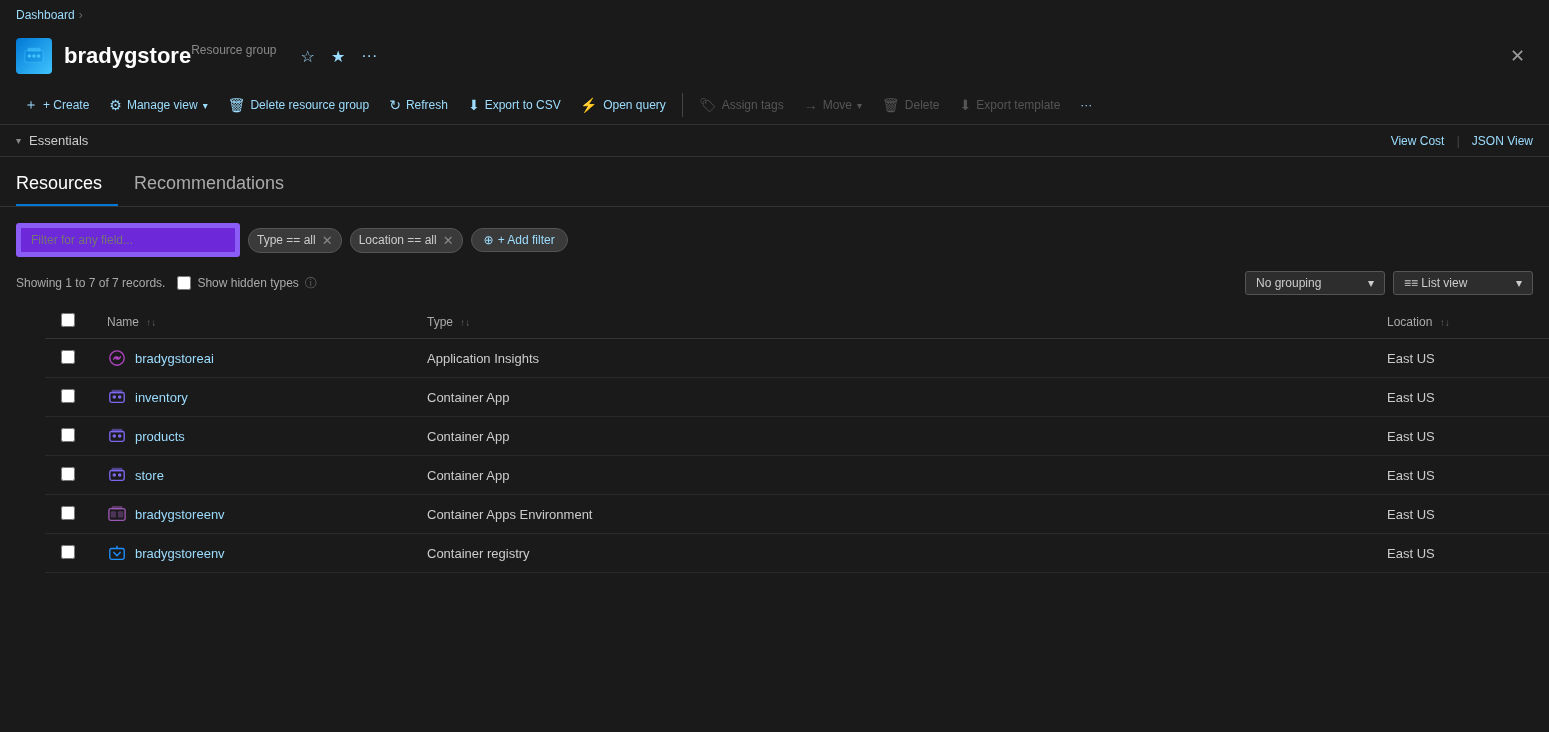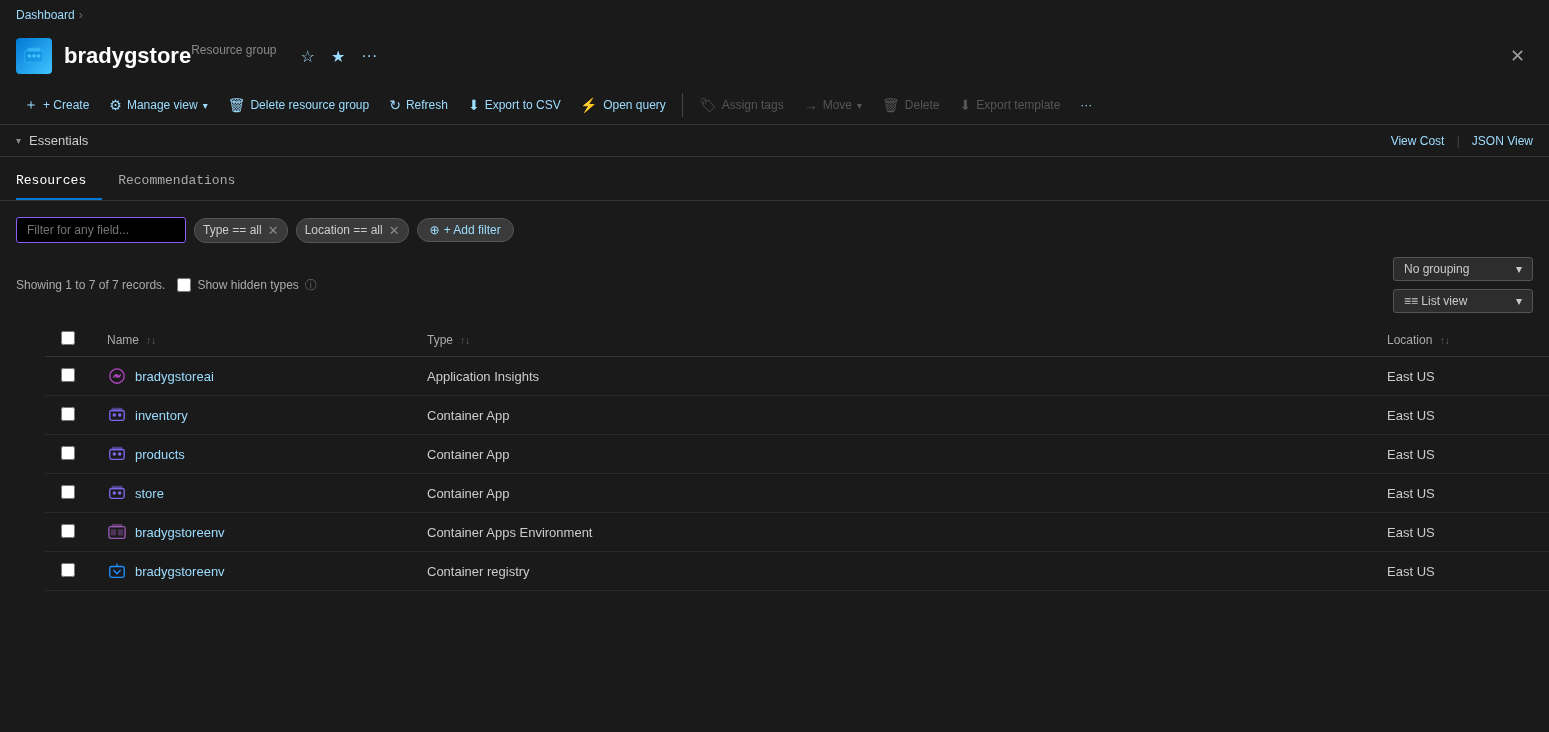--- a/index.html
+++ b/index.html
@@ -80,39 +80,38 @@
     
     .tabs {
       display: flex; gap: 0;
       padding: 0 16px;
       border-bottom: 1px solid #333;
       margin-top: 8px;
     }
     .tab {
       padding: 8px 16px 10px 0;
       cursor: pointer;
-      font-size: 13px;
+      font-size: 18px;
       color: #aaa;
       border-bottom: 2px solid transparent;
       margin-right: 16px;
-      font-family: Liberation Mono, monospace;
     }
     .tab.active { color: #fff; border-bottom-color: #0078d4; }
     
     .filter-bar {
       padding: 16px 16px 8px 16px;
       display: flex;
       align-items: center;
       gap: 8px;
       flex-wrap: wrap;
     }
     .filter-input {
-      background: #000000; border: 1px solid #8b5cf6; color: #ccc;
+      background: #6d28d9; border: 5px solid #8b5cf6; color: #ccc;
       padding: 5px 10px; border-radius: 3px; font-size: 12px;
-      width: 170px; outline: none;
+      width: 224px; outline: none;
     }
     .filter-tag {
       background: #3a3a3a; border: 1px solid #555; color: #ccc;
       padding: 4px 8px; border-radius: 12px; font-size: 12px;
       display: flex; align-items: center; gap: 6px;
     }
     .filter-tag .remove { cursor: pointer; color: #888; font-size: 13px; }
     .add-filter-btn {
       background: #3a3a3a; border: 1px solid #555; color: #9cdcfe;
       padding: 4px 12px; border-radius: 12px; font-size: 12px;
@@ -122,21 +121,21 @@
     .records-bar {
       padding: 6px 16px 10px 16px;
       display: flex; align-items: center; gap: 12px;
       justify-content: space-between;
     }
     .records-left { display: flex; align-items: center; gap: 12px; }
     .records-count { font-size: 12px; color: #aaa; }
     .hidden-types { display: flex; align-items: center; gap: 6px; font-size: 12px; color: #aaa; }
     .checkbox { width: 14px; height: 14px; border: 1px solid #666; background: transparent; cursor: pointer; }
     .info-icon { color: #666; font-size: 12px; cursor: pointer; }
-    .records-right { display: flex; align-items: center; gap: 8px; flex-direction: column; }
+    .records-right { display: flex; align-items: center; gap: 8px; }
     .grouping-select, .view-select {
       background: #2d2d2d; border: 1px solid #555; color: #ccc;
       padding: 4px 10px; border-radius: 3px; font-size: 12px;
       cursor: pointer; display: flex; align-items: center; gap: 8px;
       min-width: 140px; justify-content: space-between;
     }
     
     .resources-table { width: 100%; border-collapse: collapse; margin-left: 45px; }
     .resources-table th {
       text-align: left; padding: 8px 16px;

